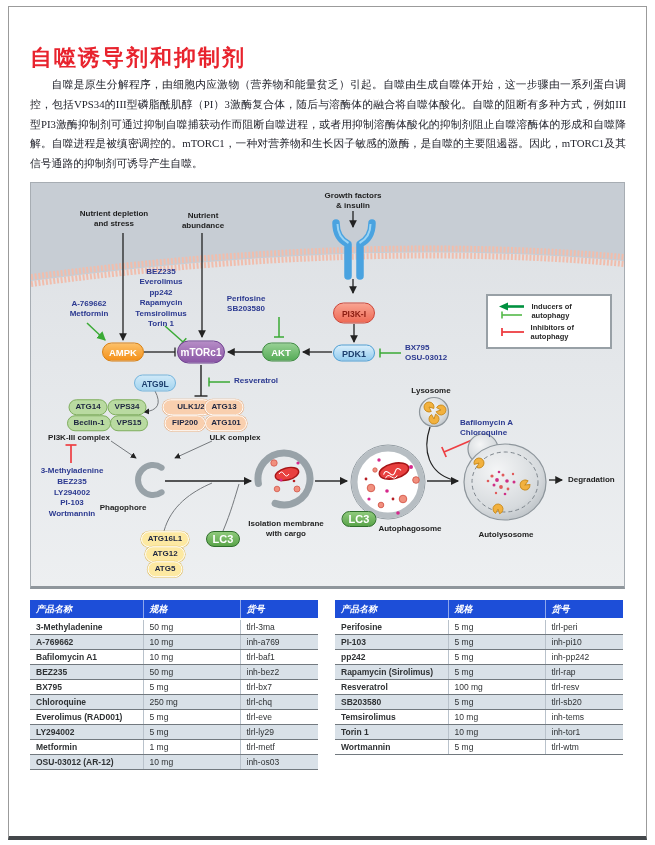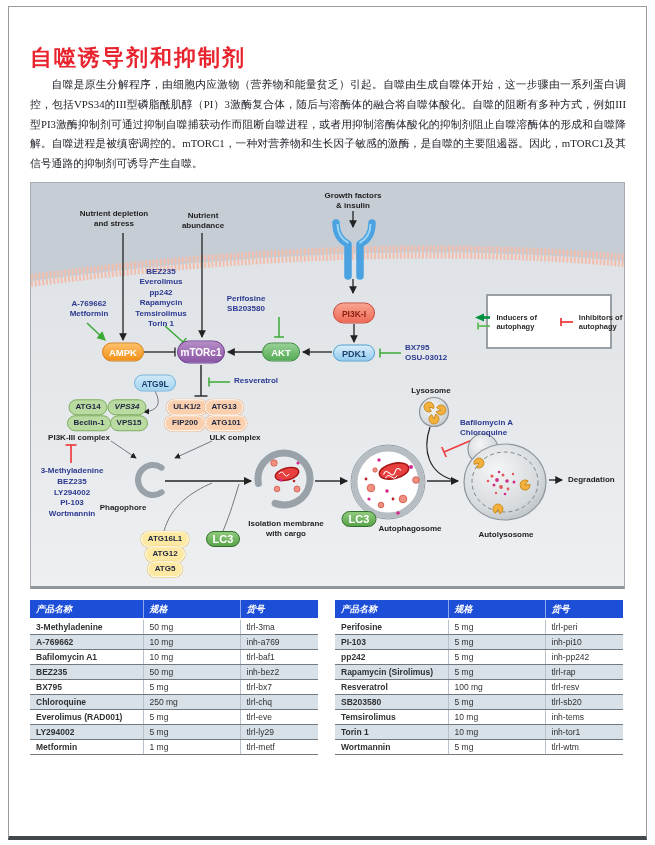--- a/index.html
+++ b/index.html
@@ -17,21 +17,21 @@
   .p-pi3k1{width:40px;height:19px;font-size:8.5px;color:#8c1d12;background:linear-gradient(180deg,#f9a391,#ee6a55);border:1px solid #cc4437;}
   .p-pdk1{width:40px;height:15px;font-size:9px;color:#1c3f6e;background:linear-gradient(180deg,#d9eefb,#92cbee);border:1px solid #4e9fd4;}
   .p-atg9l{width:40px;height:15px;font-size:8.5px;color:#1c3f6e;background:linear-gradient(180deg,#cfe9f8,#a3d4ef);border:1px solid #74b4dc;}
   .p-green{height:13.5px;font-size:8px;color:#1d2540;background:#b9daa1;border:1px solid #7fae5e;}
   .p-peach{height:13.5px;font-size:8px;color:#1d2540;background:#f9cfae;border:1px solid #fff;box-shadow:0 0 0 .6px #e7b288;}
   .p-yellow{height:13.5px;font-size:8px;color:#1d2540;background:#fde9a2;border:1px solid #fff;box-shadow:0 0 0 .6px #e2c168;}
   .p-lc3{height:14px;font-size:11px;color:#fff;background:linear-gradient(180deg,#8fca7c,#5aa44a);border:1px solid #2e6e2a;}
   .lbl{position:absolute;transform:translateX(-50%);font-size:8px;font-weight:bold;color:#1e1e1e;text-align:center;white-space:pre-line;line-height:1.25;}
   .lbl-left{transform:none;text-align:left;}
   .lbl-drug{color:#2b3990;}
-  .legend{position:absolute;left:455px;top:111px;width:126px;height:55px;background:#fff;border:2px solid #98a0a6;box-sizing:border-box;display:flex;flex-direction:row;justify-content:center;gap:3px;padding:8px 4px;}
+  .legend{position:absolute;left:455px;top:111px;width:126px;height:55px;background:#fff;border:2px solid #98a0a6;box-sizing:border-box;display:flex;flex-direction:column;justify-content:center;gap:3px;padding:8px 4px;}
   .legend-row{display:flex;align-items:center;gap:6px;}
   .legend-row span{font-size:7.5px;font-weight:bold;color:#2a2a2a;}
   
   table.prod{position:absolute;top:600px;width:288px;border-collapse:collapse;table-layout:fixed;font-size:8.5px;}
   table.prod th{background:#1d4ed8;color:#fff;font-family:"Liberation Serif",serif;font-style:italic;font-weight:bold;font-size:9px;text-align:left;padding:3px 6px 2px 6px;border-bottom:2px solid #fff;}
   table.prod th + th{border-left:1px solid rgba(255,255,255,.5);}
   table.prod td{padding:2px 6px;border-bottom:1px solid #72797f;color:#2f3234;}
   table.prod td + td{border-left:1px solid #b9c2cb;}
   table.prod td:first-child{font-weight:bold;}
   table.prod tr:nth-child(even) td{background:#d9e1e8;}
@@ -224,24 +224,24 @@
     <div class="lbl" style="left:475px;top:347px;">Autolysosome</div>
     <div class="lbl lbl-left" style="left:537px;top:292px;">Degradation</div>
 
     <div class="pill p-ampk" style="left:92px;top:169px;">AMPK</div>
     <div class="pill p-mtor" style="left:170px;top:169px;">mTORc1</div>
     <div class="pill p-akt" style="left:250px;top:169px;">AKT</div>
     <div class="pill p-pi3k1" style="left:323px;top:130px;">PI3K-I</div>
     <div class="pill p-pdk1" style="left:323px;top:170px;">PDK1</div>
     <div class="pill p-atg9l" style="left:124px;top:200px;">ATG9L</div>
     <div class="pill p-green" style="left:57px;top:224px;width:37px;">ATG14</div>
-    <div class="pill p-green" style="left:96px;top:224px;width:37px;font-style:italic;">VPS34</div>
+    <div class="pill p-green" style="left:96px;top:224px;width:37px;">VPS34</div>
     <div class="pill p-green" style="left:58px;top:240px;width:42px;">Beclin-1</div>
     <div class="pill p-green" style="left:98px;top:240px;width:36px;">VPS15</div>
-    <div class="pill p-peach" style="left:156px;top:224px;width:39px;">ULK1/2</div>
+    <div class="pill p-peach" style="left:156px;top:224px;width:39px;padding-left:8px;">ULK1/2</div>
     <div class="pill p-peach" style="left:193px;top:224px;width:37px;text-align:center;">ATG13</div>
     <div class="pill p-peach" style="left:154px;top:240px;width:39px;">FIP200</div>
     <div class="pill p-peach" style="left:195px;top:240px;width:40px;">ATG101</div>
     <div class="pill p-yellow" style="left:134px;top:356px;width:46px;">ATG16L1</div>
     <div class="pill p-yellow" style="left:134px;top:371px;width:38px;">ATG12</div>
     <div class="pill p-yellow" style="left:134px;top:386px;width:33px;">ATG5</div>
     <div class="pill p-lc3" style="left:192px;top:356px;width:32px;">LC3</div>
     <div class="pill p-lc3" style="left:328px;top:336px;width:33px;">LC3</div>
 
     <div class="legend">
@@ -316,20 +316,25 @@
         <tr>
           <td>LY294002</td>
           <td>5 mg</td>
           <td>tlrl-ly29</td>
         </tr>
         <tr>
           <td>Metformin</td>
           <td>1 mg</td>
           <td>tlrl-metf</td>
         </tr>
+        <tr>
+          <td>OSU-03012 (AR-12)</td>
+          <td>10 mg</td>
+          <td>inh-os03</td>
+        </tr>
       </tbody>
   </table>
 
   <table class="prod t-right">
     <colgroup>
         <col style="width:113px">
         <col style="width:97px">
         <col style="width:78px">
       </colgroup>
     <thead>

